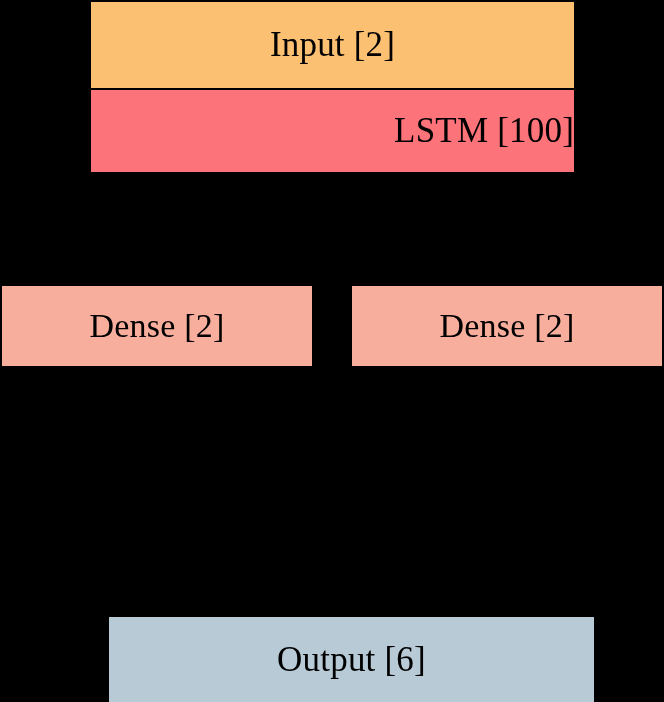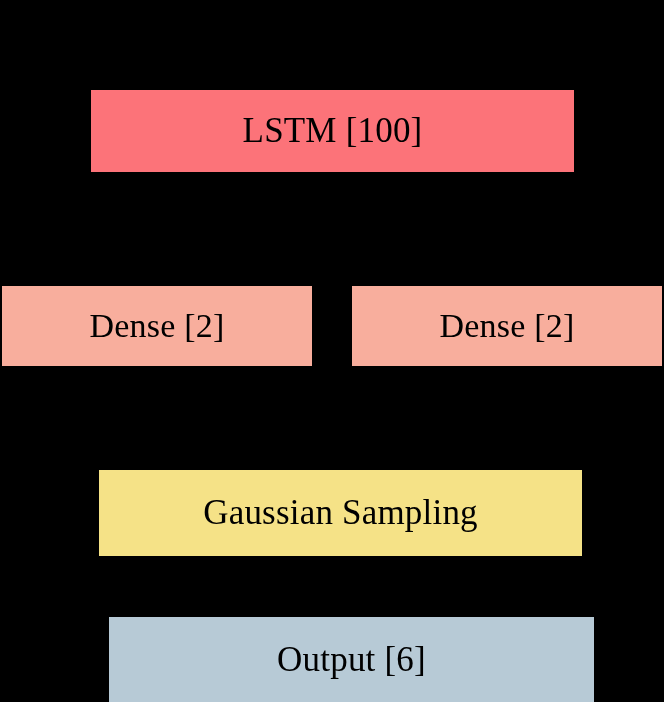--- a/index.html
+++ b/index.html
@@ -56,34 +56,34 @@
 <body>
 
 <div id="diagram">
 
   <div class="edge" style="left:155px; top:173px; width:2px; height:112px;"></div>
   <div class="edge" style="left:507px; top:173px; width:2px; height:112px;"></div>
   <div class="edge" style="left:155px; top:367px; width:2px; height:102px;"></div>
   <div class="edge" style="left:507px; top:367px; width:2px; height:102px;"></div>
   <div class="edge" style="left:331px; top:557px; width:2px; height:59px;"></div>
 
+  <div class="node" id="node-input" style="background:#FCC072;">
+    <span class="node-label">Input [2]</span>
+  </div>
 
-  <div class="node" id="node-lstm" style="background:#FC7379;">
+  <div class="node" id="node-lstm" style="background:#FC7379;justify-content:flex-end;">
     <span class="node-label">LSTM [100]</span>
   </div>
 
   <div class="node" id="node-dense-mean" style="background:#F8AE9D;">
     <span class="node-label">Dense [2]</span>
   </div>
 
   <div class="node" id="node-dense-logvar" style="background:#F8AE9D;">
     <span class="node-label">Dense [2]</span>
   </div>
 
-  <div class="node" id="node-gaussian" style="background:#F5E287;">
-    <span class="node-label">Gaussian Sampling</span>
-  </div>
 
   <div class="node" id="node-output" style="background:#B7CAD6;">
     <span class="node-label">Output [6]</span>
   </div>
 
 </div>
 
 </body></html>

